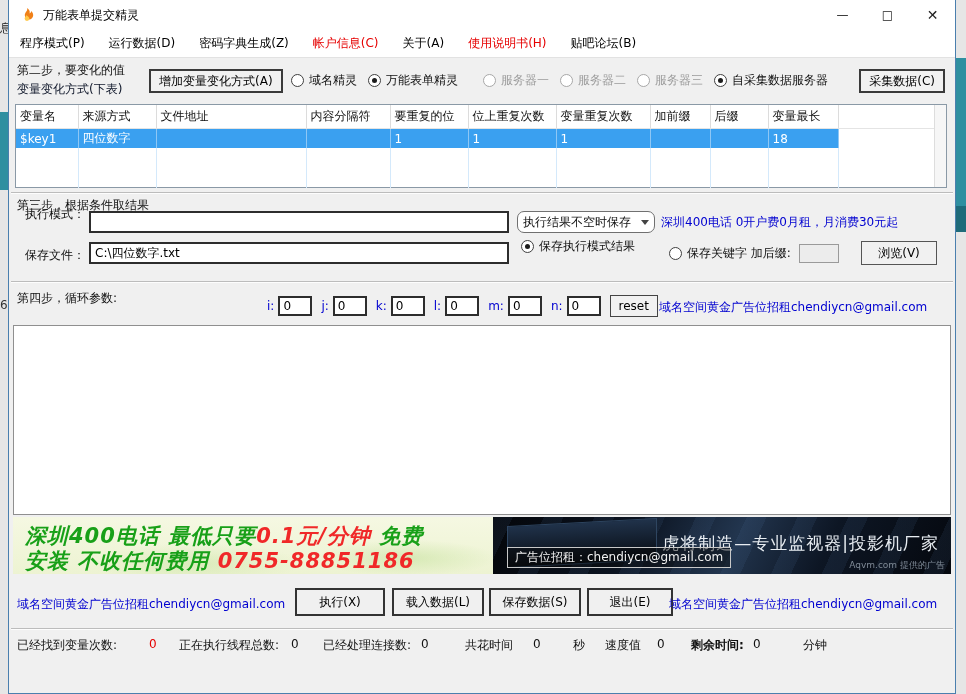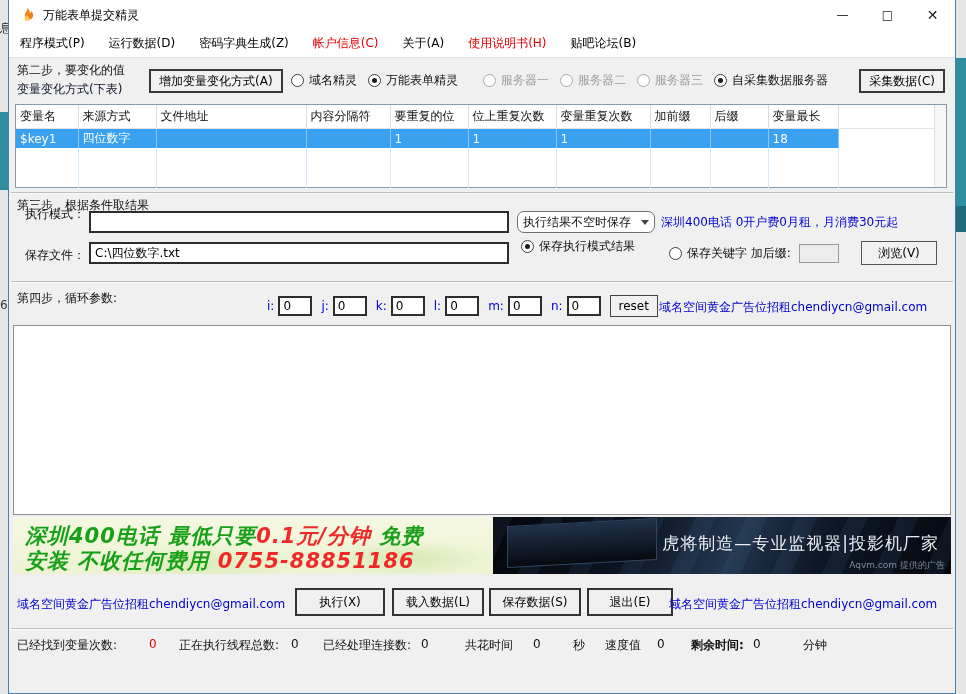--- a/index.html
+++ b/index.html
@@ -311,20 +311,21 @@
     <textarea class="result-area" value="" style=""></textarea>
 
     <div class="banner">
       <div class="banner-left">
         <div class="bl-line l1"><span class="gtxt">深圳400电话 最低只要</span><span class="rtxt">0.1元/分钟</span><span class="gtxt"> 免费</span></div>
         <div class="bl-line l2"><span class="gtxt">安装 不收任何费用 </span><span class="rtxt">0755-88851186</span></div>
       </div>
       <div class="banner-right">
         <div class="monitor"></div>
         <div class="br-title">虎将制造—专业监视器|投影机厂家</div>
+        <div class="rent-box">广告位招租：chendiycn@gmail.com</div>
         <div class="ad-source">Aqvm.com 提供的广告</div>
       </div>
     </div>
 
     <span class="promo" style="left:8px; top:596px;">域名空间黄金广告位招租chendiycn@gmail.com</span>
     <button class="btn action-btn" style="left:270px; top:588px; width:90px;">执行(X)</button>
     <button class="btn action-btn" style="left:367px; top:588px; width:92px;">载入数据(L)</button>
     <button class="btn action-btn" style="left:464px; top:588px; width:92px;">保存数据(S)</button>
     <button class="btn action-btn" style="left:562px; top:588px; width:86px;">退出(E)</button>
     <span class="promo" style="left:660px; top:596px;">域名空间黄金广告位招租chendiycn@gmail.com</span>

